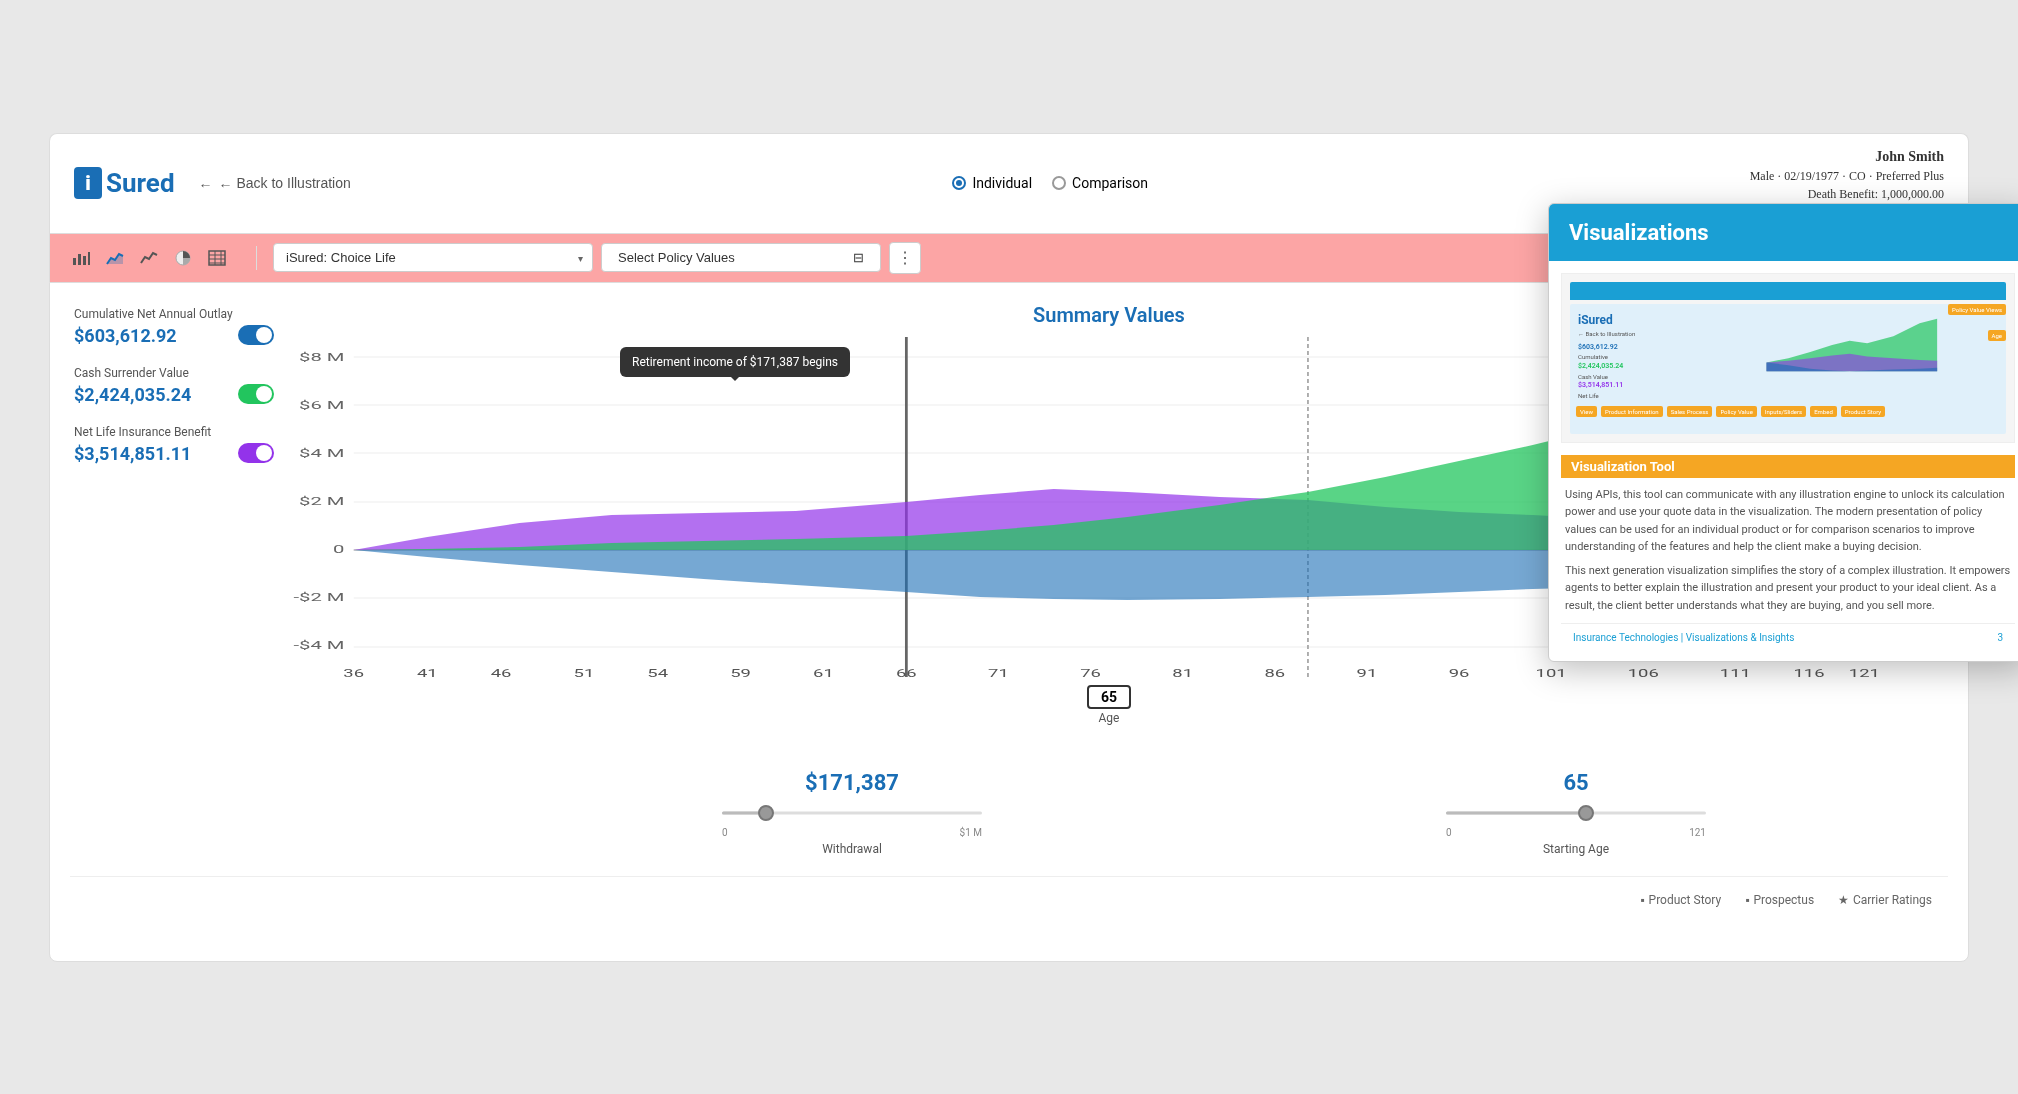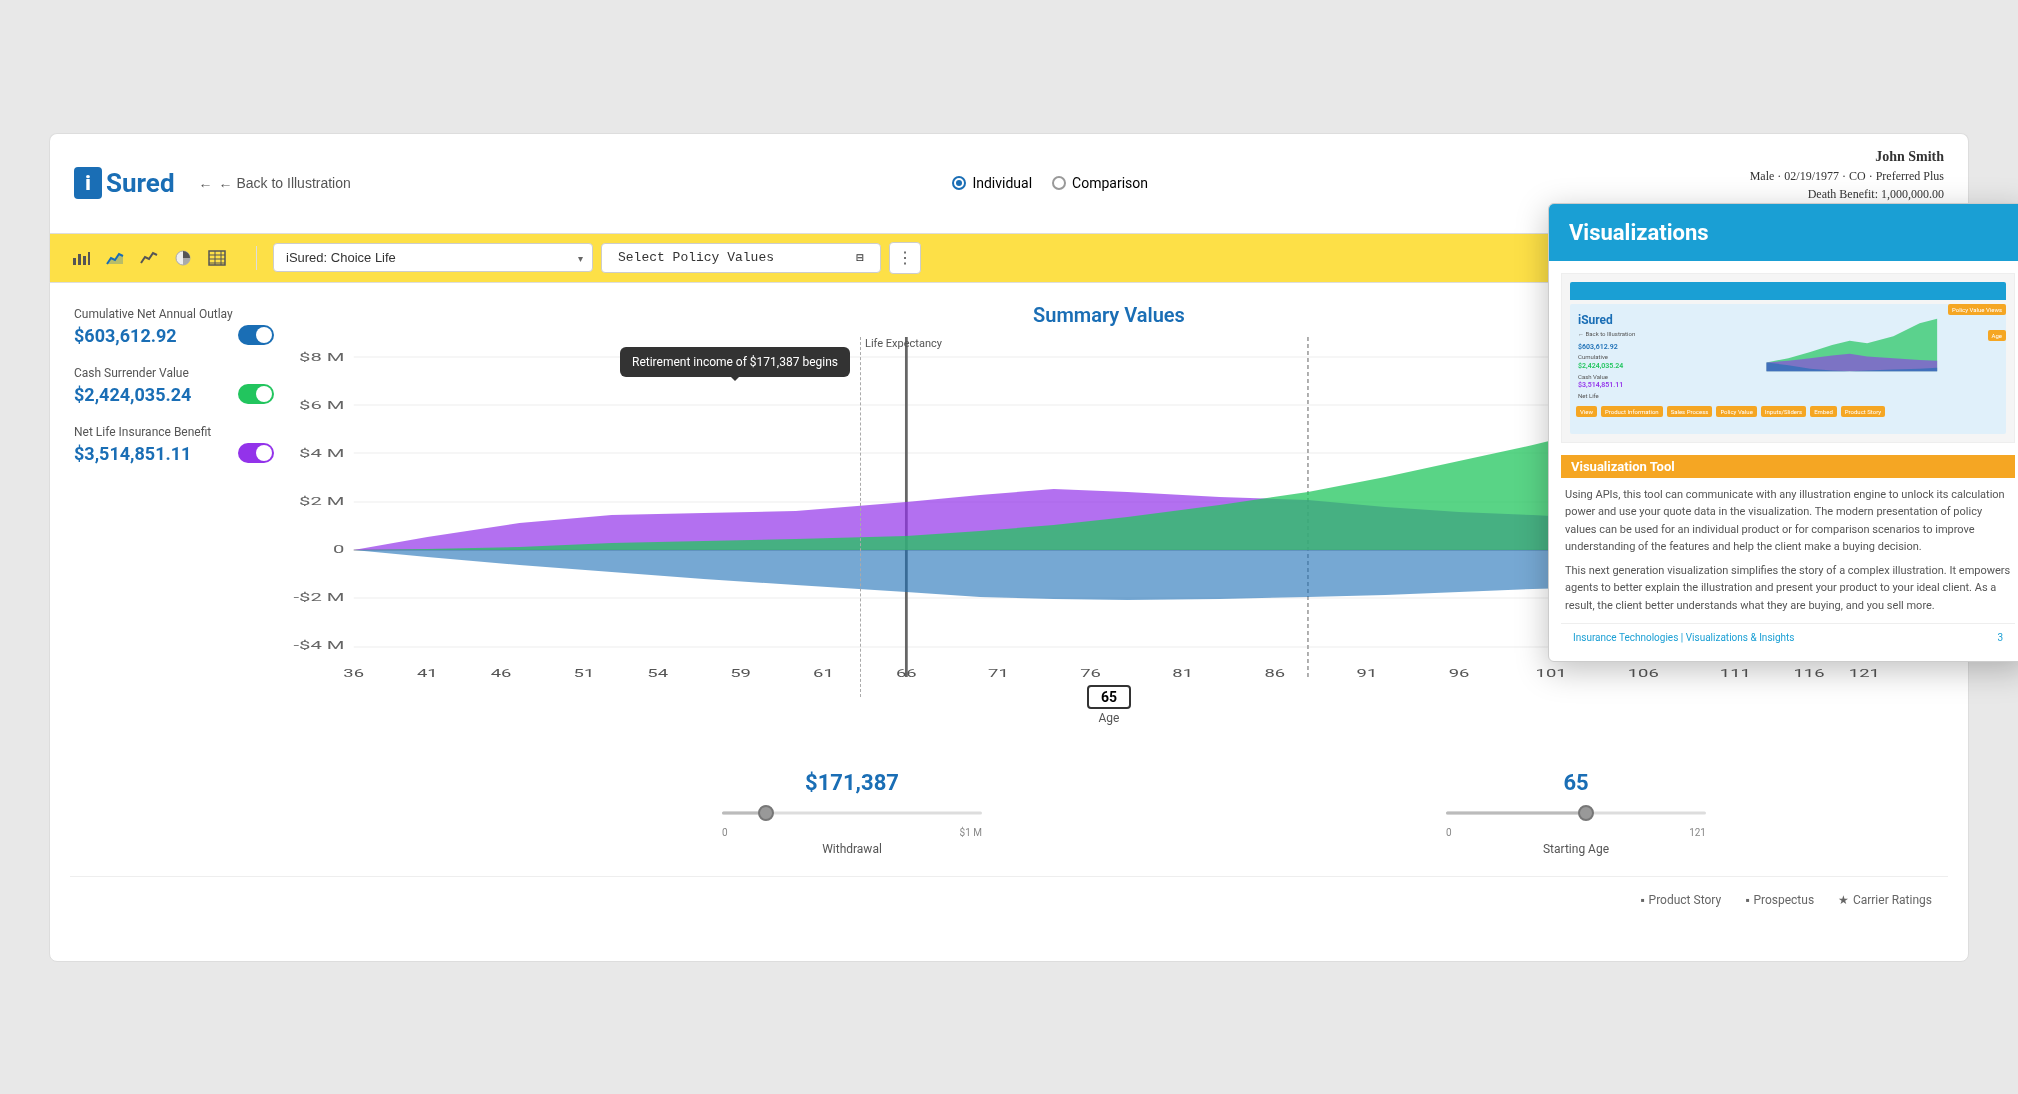--- a/index.html
+++ b/index.html
@@ -108,21 +108,21 @@
       color: #1a6eb5;
       cursor: pointer;
       display: flex;
       align-items: center;
       justify-content: flex-end;
       gap: 3px;
       font-size: 12px;
     }
     
     .toolbar {
-      background: #fde047;
+      background: #fca5a5;
       border: 1px solid #ddd;
       border-bottom: none;
       padding: 8px 16px;
       display: flex;
       align-items: center;
       gap: 8px;
     }
     .chart-icons {
       display: flex;
       align-items: center;
@@ -179,21 +179,20 @@
       padding: 6px 16px;
       border: 1px solid #ccc;
       border-radius: 4px;
       background: white;
       font-size: 13px;
       color: #333;
       cursor: pointer;
       flex: 1;
       max-width: 280px;
       justify-content: space-between;
-      font-family: Liberation Mono, monospace;
     }
     .three-dots-btn {
       width: 32px;
       height: 32px;
       display: flex;
       align-items: center;
       justify-content: center;
       border: 1px solid #ccc;
       border-radius: 4px;
       background: white;
@@ -572,23 +571,20 @@
     </div>
 
     <div class="chart-container">
       <div class="chart-title">Summary Values</div>
       <div class="chart-area">
         
         <div class="chart-tooltip">
           <span>Retirement income of $171,387 begins</span>
         </div>
         
-        <div class="life-expectancy-label">
-          <span>Life Expectancy</span>
-        </div>
         
         <svg class="chart-svg" viewBox="0 0 900 360" preserveAspectRatio="none">
 
           <line x1="40" y1="20" x2="850" y2="20" stroke="#eee" stroke-width="1"></line>
           <line x1="40" y1="68" x2="850" y2="68" stroke="#eee" stroke-width="1"></line>
           <line x1="40" y1="116" x2="850" y2="116" stroke="#eee" stroke-width="1"></line>
           <line x1="40" y1="165" x2="850" y2="165" stroke="#eee" stroke-width="1"></line>
           <line x1="40" y1="213" x2="850" y2="213" stroke="#eee" stroke-width="1"></line>
           <line x1="40" y1="261" x2="850" y2="261" stroke="#eee" stroke-width="1"></line>
           <line x1="40" y1="310" x2="850" y2="310" stroke="#eee" stroke-width="1"></line>

